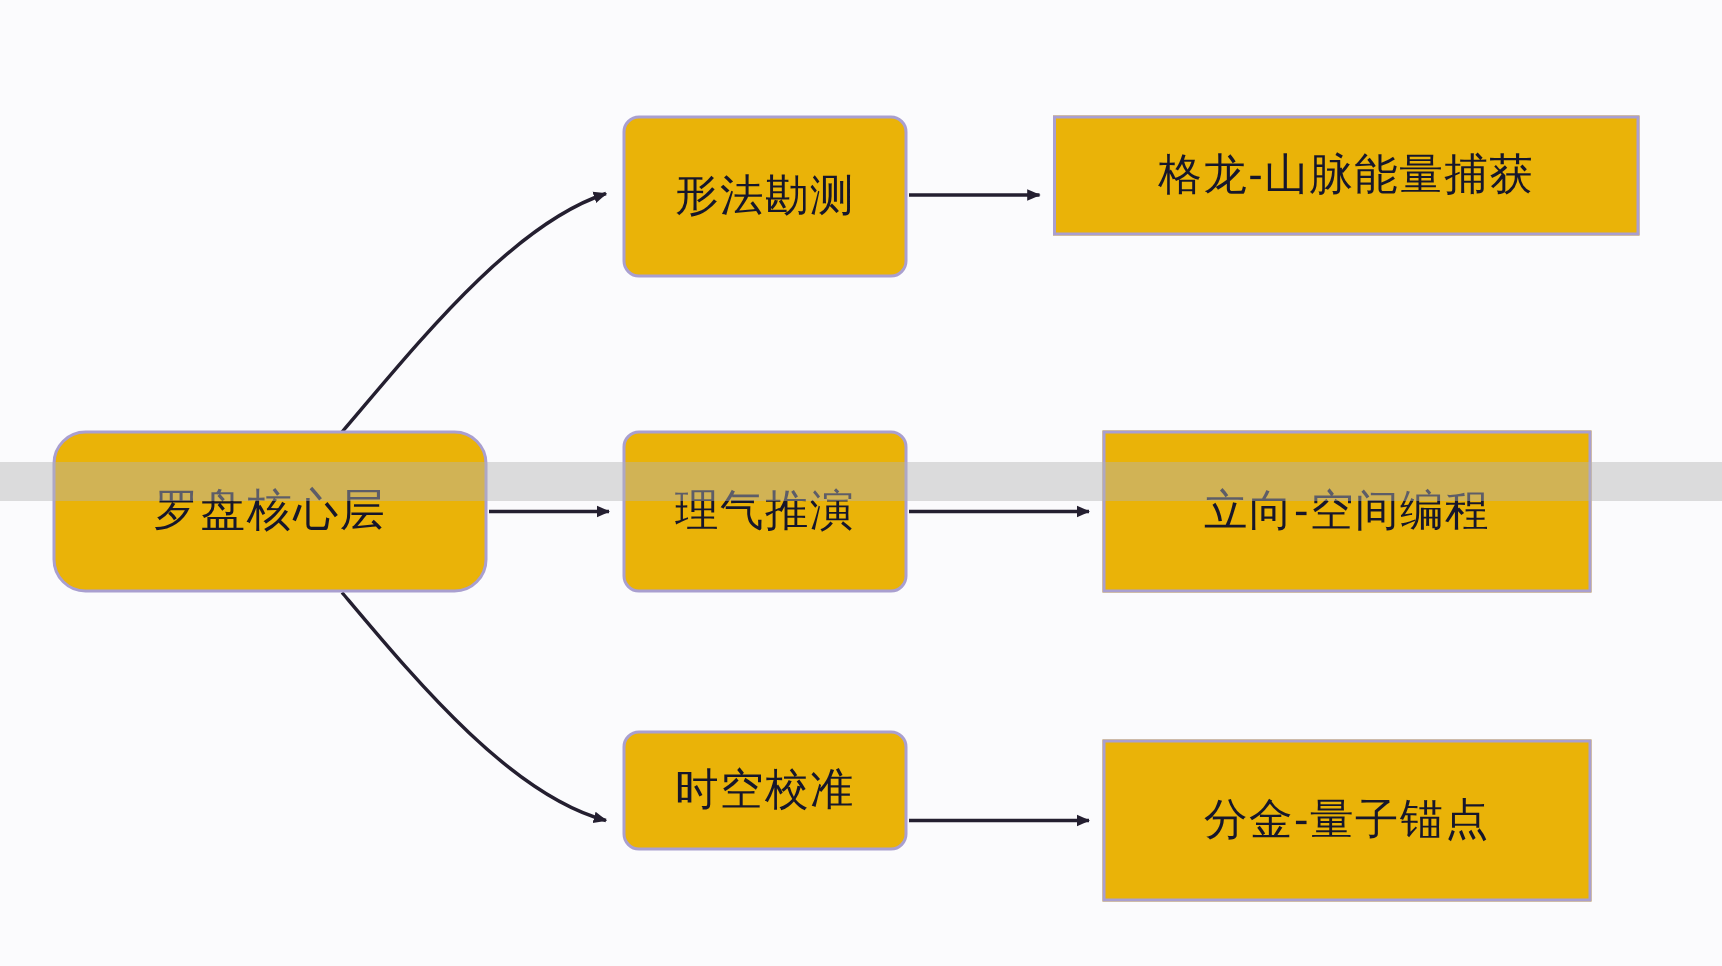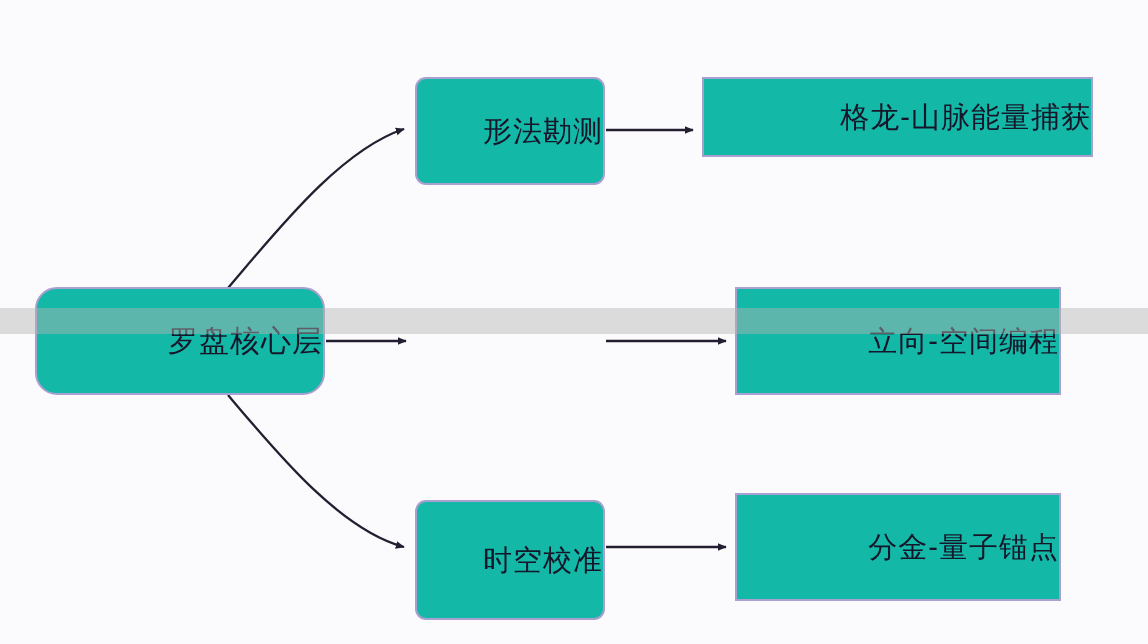--- a/index.html
+++ b/index.html
@@ -45,44 +45,44 @@
     left: 0;
     top: 0;
     width: 1148px;
     height: 644px;
     z-index: 2;
   }
   
   .node {
     position: absolute;
     box-sizing: border-box;
-    background: #14b8a6;
+    background: #eab308;
     border: 2px solid #a99fd0;
     display: flex;
     align-items: center;
-    justify-content: flex-end;
+    justify-content: center;
     z-index: 3;
     color: #1b1b2e;
     white-space: nowrap;
   }
   .node.rounded { border-radius: 11px; }
   .node.sharp   { border-radius: 0; }
   .node-label {
     font-size: 29px;
     line-height: 1;
     letter-spacing: 1px;
     color: #16162b;
   }
   .node-label.lg { font-size: 30px; }
 
   
   #node-root      { left: 35px;  top: 287px; width: 290px; height: 108px; border-radius: 22px; }
   #node-l1-a      { left: 415px; top: 77px;  width: 190px; height: 108px; }
   #node-l1-b      { left: 415px; top: 287px; width: 190px; height: 108px; }
-  #node-l1-c      { left: 415px; top: 500px; width: 190px; height: 120px; }
+  #node-l1-c      { left: 415px; top: 487px; width: 190px; height: 80px; }
   #node-l2-a      { left: 702px; top: 77px;  width: 391px; height: 80px; }
   #node-l2-b      { left: 735px; top: 287px; width: 326px; height: 108px; }
   #node-l2-c      { left: 735px; top: 493px; width: 326px; height: 108px; }
 </style>
 </head>
 <body>
 
 <div id="canvas">
 
   <svg id="connectors" viewBox="0 0 1148 644" width="1148" height="644" xmlns="http://www.w3.org/2000/svg">
@@ -106,20 +106,23 @@
   </svg>
 
   <div class="node sharp" id="node-root">
     <span class="node-label lg">罗盘核心层</span>
   </div>
 
   <div class="node rounded" id="node-l1-a">
     <span class="node-label">形法勘测</span>
   </div>
 
+  <div class="node rounded" id="node-l1-b">
+    <span class="node-label">理气推演</span>
+  </div>
 
   <div class="node rounded" id="node-l1-c">
     <span class="node-label">时空校准</span>
   </div>
 
   <div class="node sharp" id="node-l2-a">
     <span class="node-label">格龙-山脉能量捕获</span>
   </div>
 
   <div class="node sharp" id="node-l2-c">

